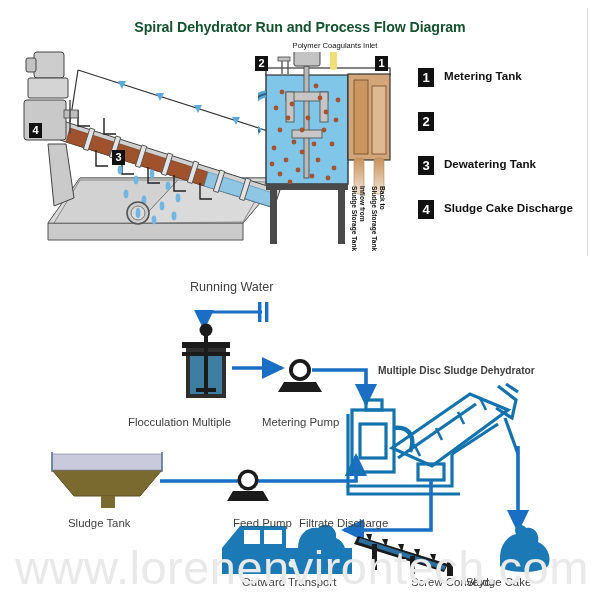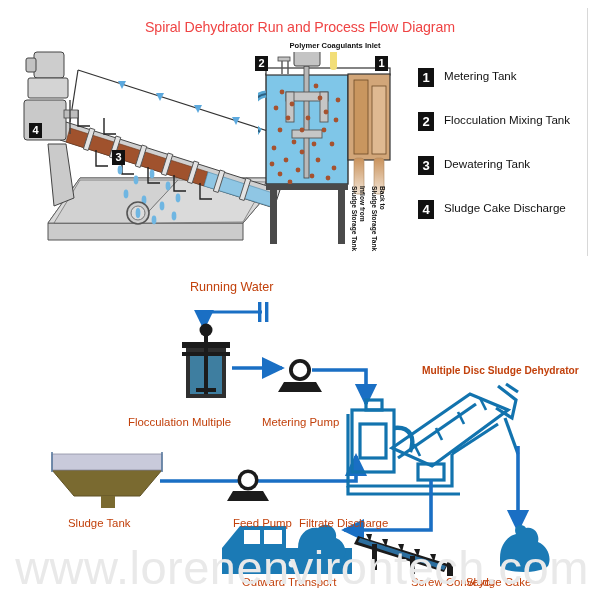--- a/index.html
+++ b/index.html
@@ -17,58 +17,58 @@
   .bold { font-weight: bold; }
 
   
   #top-panel { position: absolute; left: 0; top: 0; width: 600px; height: 258px; }
   #top-divider {
     position: absolute; left: 587px; top: 8px; width: 1px; height: 248px;
     background: #d8d8d8;
   }
   #diagram-title {
     position: absolute; left: 0; top: 19px; width: 600px;
-    text-align: center; font-size: 14.2px; font-weight: normal; color: #ef4444;
+    text-align: center; font-size: 14.2px; font-weight: bold; color: #14532d;
     letter-spacing: -0.1px;
   }
   #polymer-label {
     position: absolute; left: 215px; top: 41px; width: 240px;
-    text-align: center; font-size: 7.6px; font-weight: bold; color: #111;
+    text-align: center; font-size: 7.6px; font-weight: normal; color: #111;
   }
 
   
   .chip {
     position: absolute; background: #111; color: #fff;
     font-weight: bold; text-align: center;
     font-size: 11px; line-height: 15px; width: 13px; height: 15px;
   }
 
   
   #legend { position: absolute; left: 418px; top: 68px; width: 170px; }
   .legend-row { position: relative; height: 44px; }
   .legend-chip {
     position: absolute; left: 0; top: 0; width: 16px; height: 19px;
     background: #111; color: #fff; font-weight: bold; font-size: 13px;
     line-height: 19px; text-align: center;
   }
   .legend-text {
     position: absolute; left: 26px; top: 1px;
-    font-size: 11.6px; color: #111; white-space: nowrap;
+    font-size: 11.6px; color: #111; white-space: nowrap; font-weight: bold;
   }
 
   
   .vlabel {
     position: absolute; font-size: 6.6px; font-weight: bold; color: #111;
     transform-origin: left top; transform: rotate(90deg);
     white-space: nowrap; line-height: 7.4px;
   }
 
   
   #bottom-panel { position: absolute; left: 0; top: 258px; width: 600px; height: 342px; }
-  .b-label { position: absolute; font-size: 11.4px; color: #c2410c; white-space: nowrap; }
+  .b-label { position: absolute; font-size: 11.4px; color: #404040; white-space: nowrap; }
   .b-label.bold { font-weight: bold; font-size: 10.2px; }
 
   
   #watermark {
     position: absolute; left: -4px; top: 540px; width: 612px;
     font-size: 47px; color: #e9e9e9; letter-spacing: 0.5px;
     font-family: "Liberation Sans", sans-serif; white-space: nowrap;
     pointer-events: none; text-align: center;
   }
   svg { display: block; }
@@ -238,21 +238,20 @@
     <div class="vlabel" style="left:386px; top:186px;">Back to</div>
     <div class="vlabel" style="left:378px; top:186px;">Sludge Storage Tank</div>
 
     <div id="legend">
       <div class="legend-row">
         <div class="legend-chip">1</div>
         <div class="legend-text">Metering Tank</div>
       </div>
       <div class="legend-row">
         <div class="legend-chip">2</div>
-        <div class="legend-text">Flocculation Mixing Tank</div>
       </div>
       <div class="legend-row">
         <div class="legend-chip">3</div>
         <div class="legend-text">Dewatering Tank</div>
       </div>
       <div class="legend-row">
         <div class="legend-chip">4</div>
         <div class="legend-text">Sludge Cake Discharge</div>
       </div>
     </div>
@@ -383,21 +382,21 @@
         <circle cx="292" cy="306" r="3.4" fill="#e8f2f8"></circle>
       </g>
     </svg>
 
     <div class="b-label" style="left:190px; top:22px; font-size:12.6px;">Running Water</div>
 
     <div class="b-label" style="left:128px; top:158px;">Flocculation  Multiple</div>
 
     <div class="b-label" style="left:262px; top:158px;">Metering Pump</div>
 
-    <div class="b-label bold" style="left:378px; top:107px;margin-left:44px;">Multiple Disc Sludge Dehydrator</div>
+    <div class="b-label bold" style="left:378px; top:107px;">Multiple Disc Sludge Dehydrator</div>
 
     <div class="b-label" style="left:68px; top:259px;">Sludge Tank</div>
 
     <div class="b-label" style="left:219px; top:259px;padding-left:14px;">Feed Pump</div>
 
     <div class="b-label" style="left:299px; top:259px;">Filtrate Discharge</div>
 
     <div class="b-label" style="left:242px; top:318px;">Outward Transport</div>
 
     <div class="b-label" style="left:372px; top:318px;padding-left:39px;">Screw Conveyor</div>

